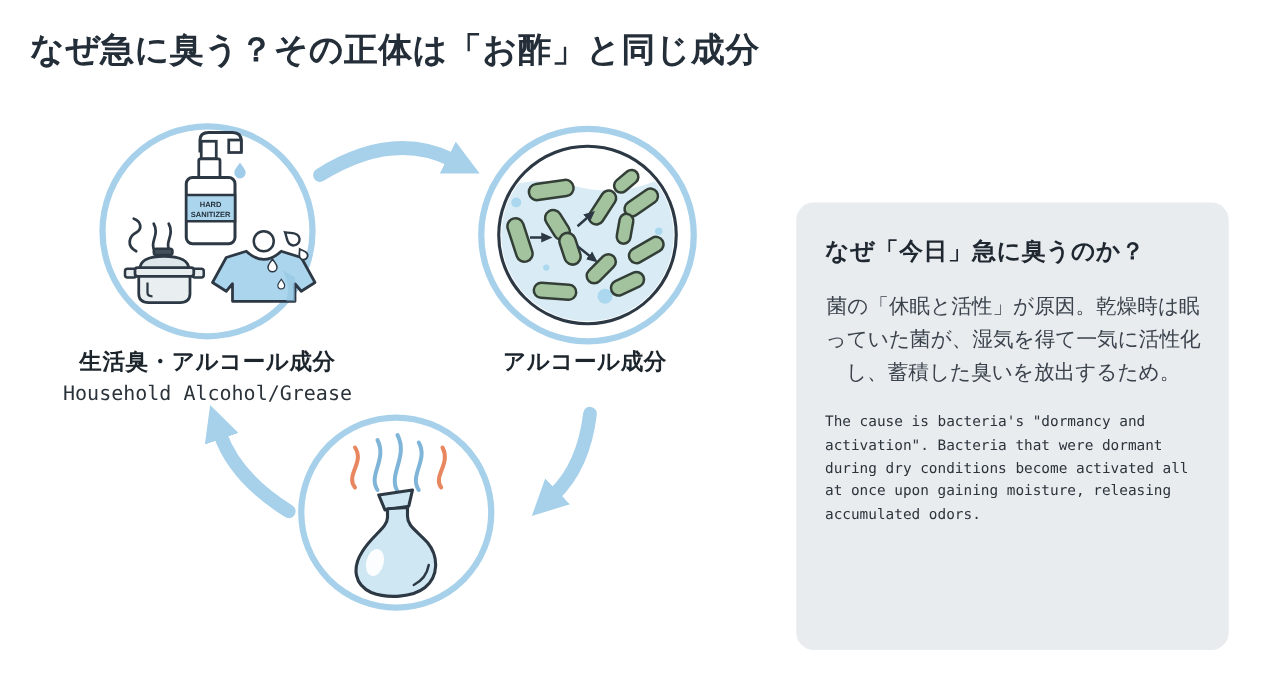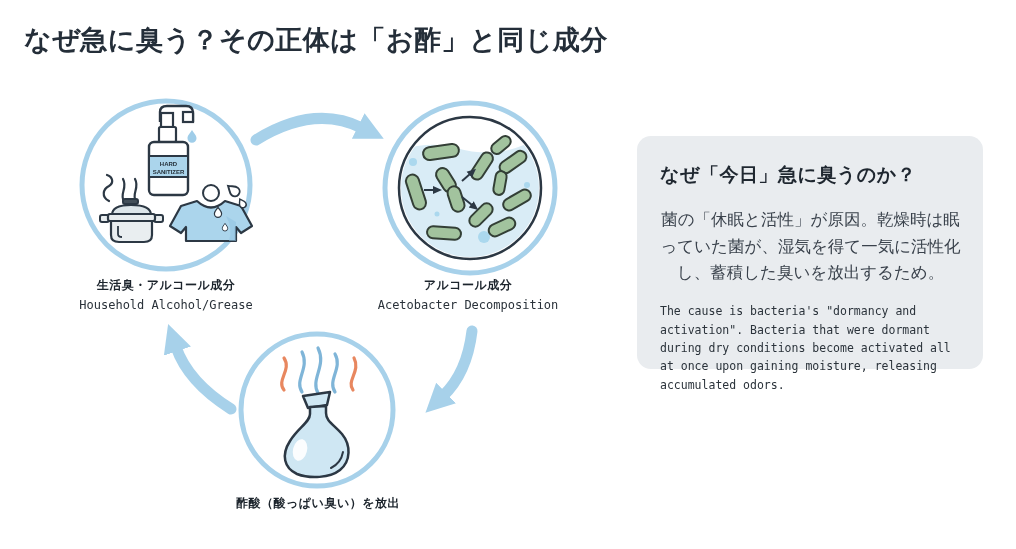--- a/index.html
+++ b/index.html
@@ -7,24 +7,24 @@
     width:1016px;height:549px;overflow:hidden;background:#ffffff;
     font-family:"Liberation Sans",sans-serif;
   }
   .stage{position:relative;width:1016px;height:549px;background:#ffffff;}
   .title{
     position:absolute;left:24px;top:22px;width:960px;
     font-size:27px;font-weight:800;color:#242e39;letter-spacing:.5px;
   }
   .diagram-svg{position:absolute;left:0;top:0;}
   .lbl{position:absolute;width:320px;text-align:center;}
-  .lbl .ja{font-size:12px;font-weight:800;color:#1c242c;letter-spacing:.5px;}
-  .lbl .en{font-size:12px;color:#2a323a;font-family:"DejaVu Sans Mono",monospace;margin-top:4px;}
+  .lbl .ja{font-size:18px;font-weight:800;color:#1c242c;letter-spacing:.5px;}
+  .lbl .en{font-size:16px;color:#2a323a;font-family:"DejaVu Sans Mono",monospace;margin-top:4px;}
   .panel{
-    position:absolute;left:637px;top:136px;width:346px;height:233px;
+    position:absolute;left:637px;top:162px;width:346px;height:358px;
     background:#e9ecef;border-radius:14px;box-sizing:border-box;
     padding:26px 22px 0 23px;
   }
   .panel-h{font-size:19px;font-weight:800;color:#1f2730;letter-spacing:.5px;}
   .panel-ja{margin:18px 0 0 0;font-size:16.5px;line-height:1.62;color:#3a424c;text-align:center;}
   .panel-en{
     margin:16px 0 0 0;font-size:11.5px;line-height:1.6;color:#2b333b;
     font-family:"DejaVu Sans Mono",monospace;
   }
   .bottle-text{font-family:"Liberation Sans",sans-serif;font-weight:700;}
@@ -149,24 +149,22 @@
       <path d="M331,468 Q341,463 343,452" fill="none" stroke="#2c3844" stroke-width="2" stroke-linecap="round"></path>
     </g>
   </svg>
 
   <div class="lbl" style="left:6px;top:277px">
     <div class="ja">生活臭・アルコール成分</div>
     <div class="en">Household Alcohol/Grease</div>
   </div>
   <div class="lbl" style="left:308px;top:277px">
     <div class="ja">アルコール成分</div>
-    <div class="en">Acetobacter Decomposition</div>
   </div>
   <div class="lbl" style="left:158px;top:495px">
-    <div class="ja">酢酸（酸っぱい臭い）を放出</div>
   </div>
 
   <div class="panel">
     <div class="panel-h">なぜ「今日」急に臭うのか？</div>
     <p class="panel-ja">菌の「休眠と活性」が原因。乾燥時は眠っていた菌が、湿気を得て一気に活性化し、蓄積した臭いを放出するため。</p>
     <p class="panel-en">The cause is bacteria's "dormancy and activation". Bacteria that were dormant during dry conditions become activated all at once upon gaining moisture, releasing accumulated odors.</p>
   </div>
 
 </div>
 

